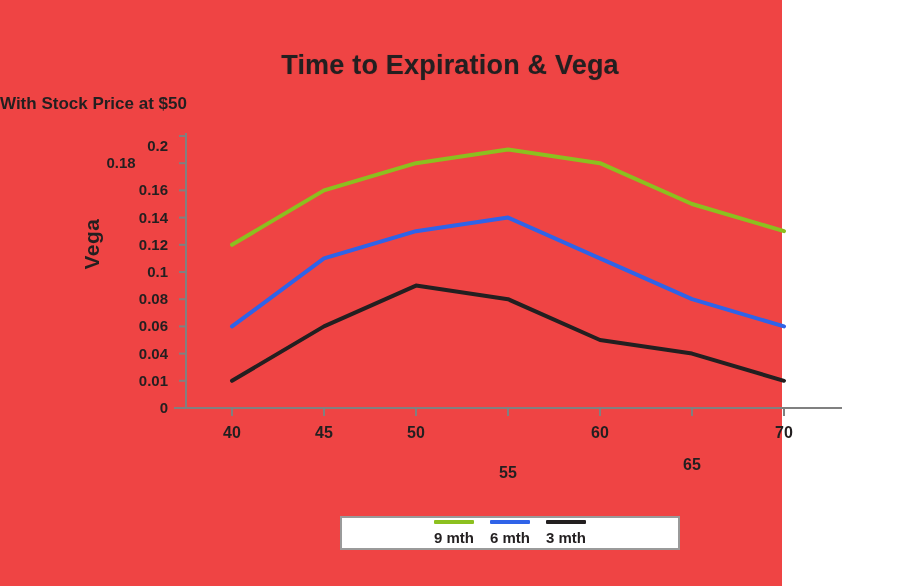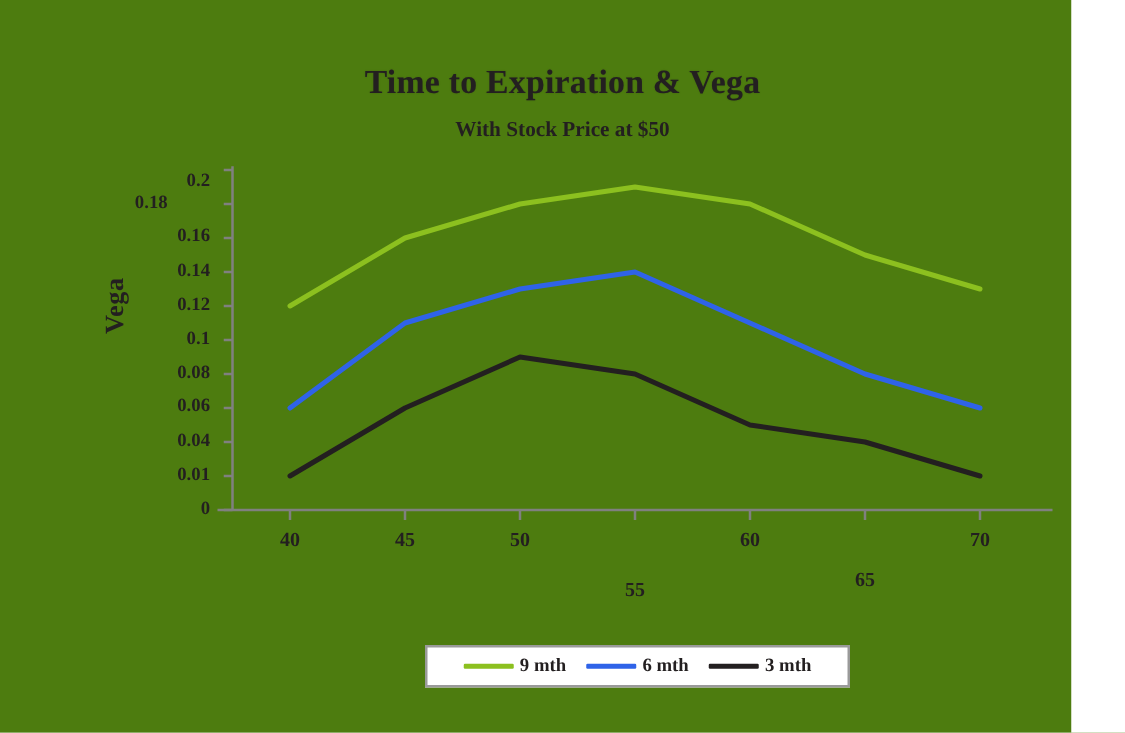--- a/index.html
+++ b/index.html
@@ -9,45 +9,44 @@
   }
   body {
     width: 900px;
     height: 586px;
     font-family: "Liberation Sans", sans-serif;
     color: #231f20;
     overflow: hidden;
   }
   #chart-root {
     position: relative;
-    width: 857px;
+    width: 782px;
     height: 586px;
-    background: #4d7c0f;
-    font-family: Liberation Serif, serif;
+    background: #ef4444;
   }
 
   
   #chart-title {
     position: absolute;
     left: 0;
     top: 50px;
     width: 900px;
     text-align: center;
     font-size: 27px;
     font-weight: bold;
     letter-spacing: 0.2px;
     color: #231f20;
     text-shadow: 0 0 1px rgba(35,31,32,0.35);
   }
   #chart-subtitle {
     position: absolute;
     left: 0;
     top: 94px;
     width: 900px;
-    text-align: center;
+    text-align: left;
     font-size: 17px;
     font-weight: bold;
     color: #231f20;
   }
 
   
   #plot-wrap {
     position: absolute;
     left: 0;
     top: 0;
@@ -108,23 +107,24 @@
     border: 2px solid #9a9a9a;
     background: #ffffff;
     display: flex;
     align-items: center;
     justify-content: center;
     gap: 0px;
     box-sizing: border-box;
   }
   .legend-entry {
     display: flex;
-    align-items: center;
+    align-items: flex-start;
     gap: 5px;
     padding: 0 8px;
+    flex-direction: column;
   }
   .legend-swatch {
     display: inline-block;
     width: 40px;
     height: 4px;
     border-radius: 1px;
   }
   .legend-text {
     font-size: 15px;
     font-weight: bold;

